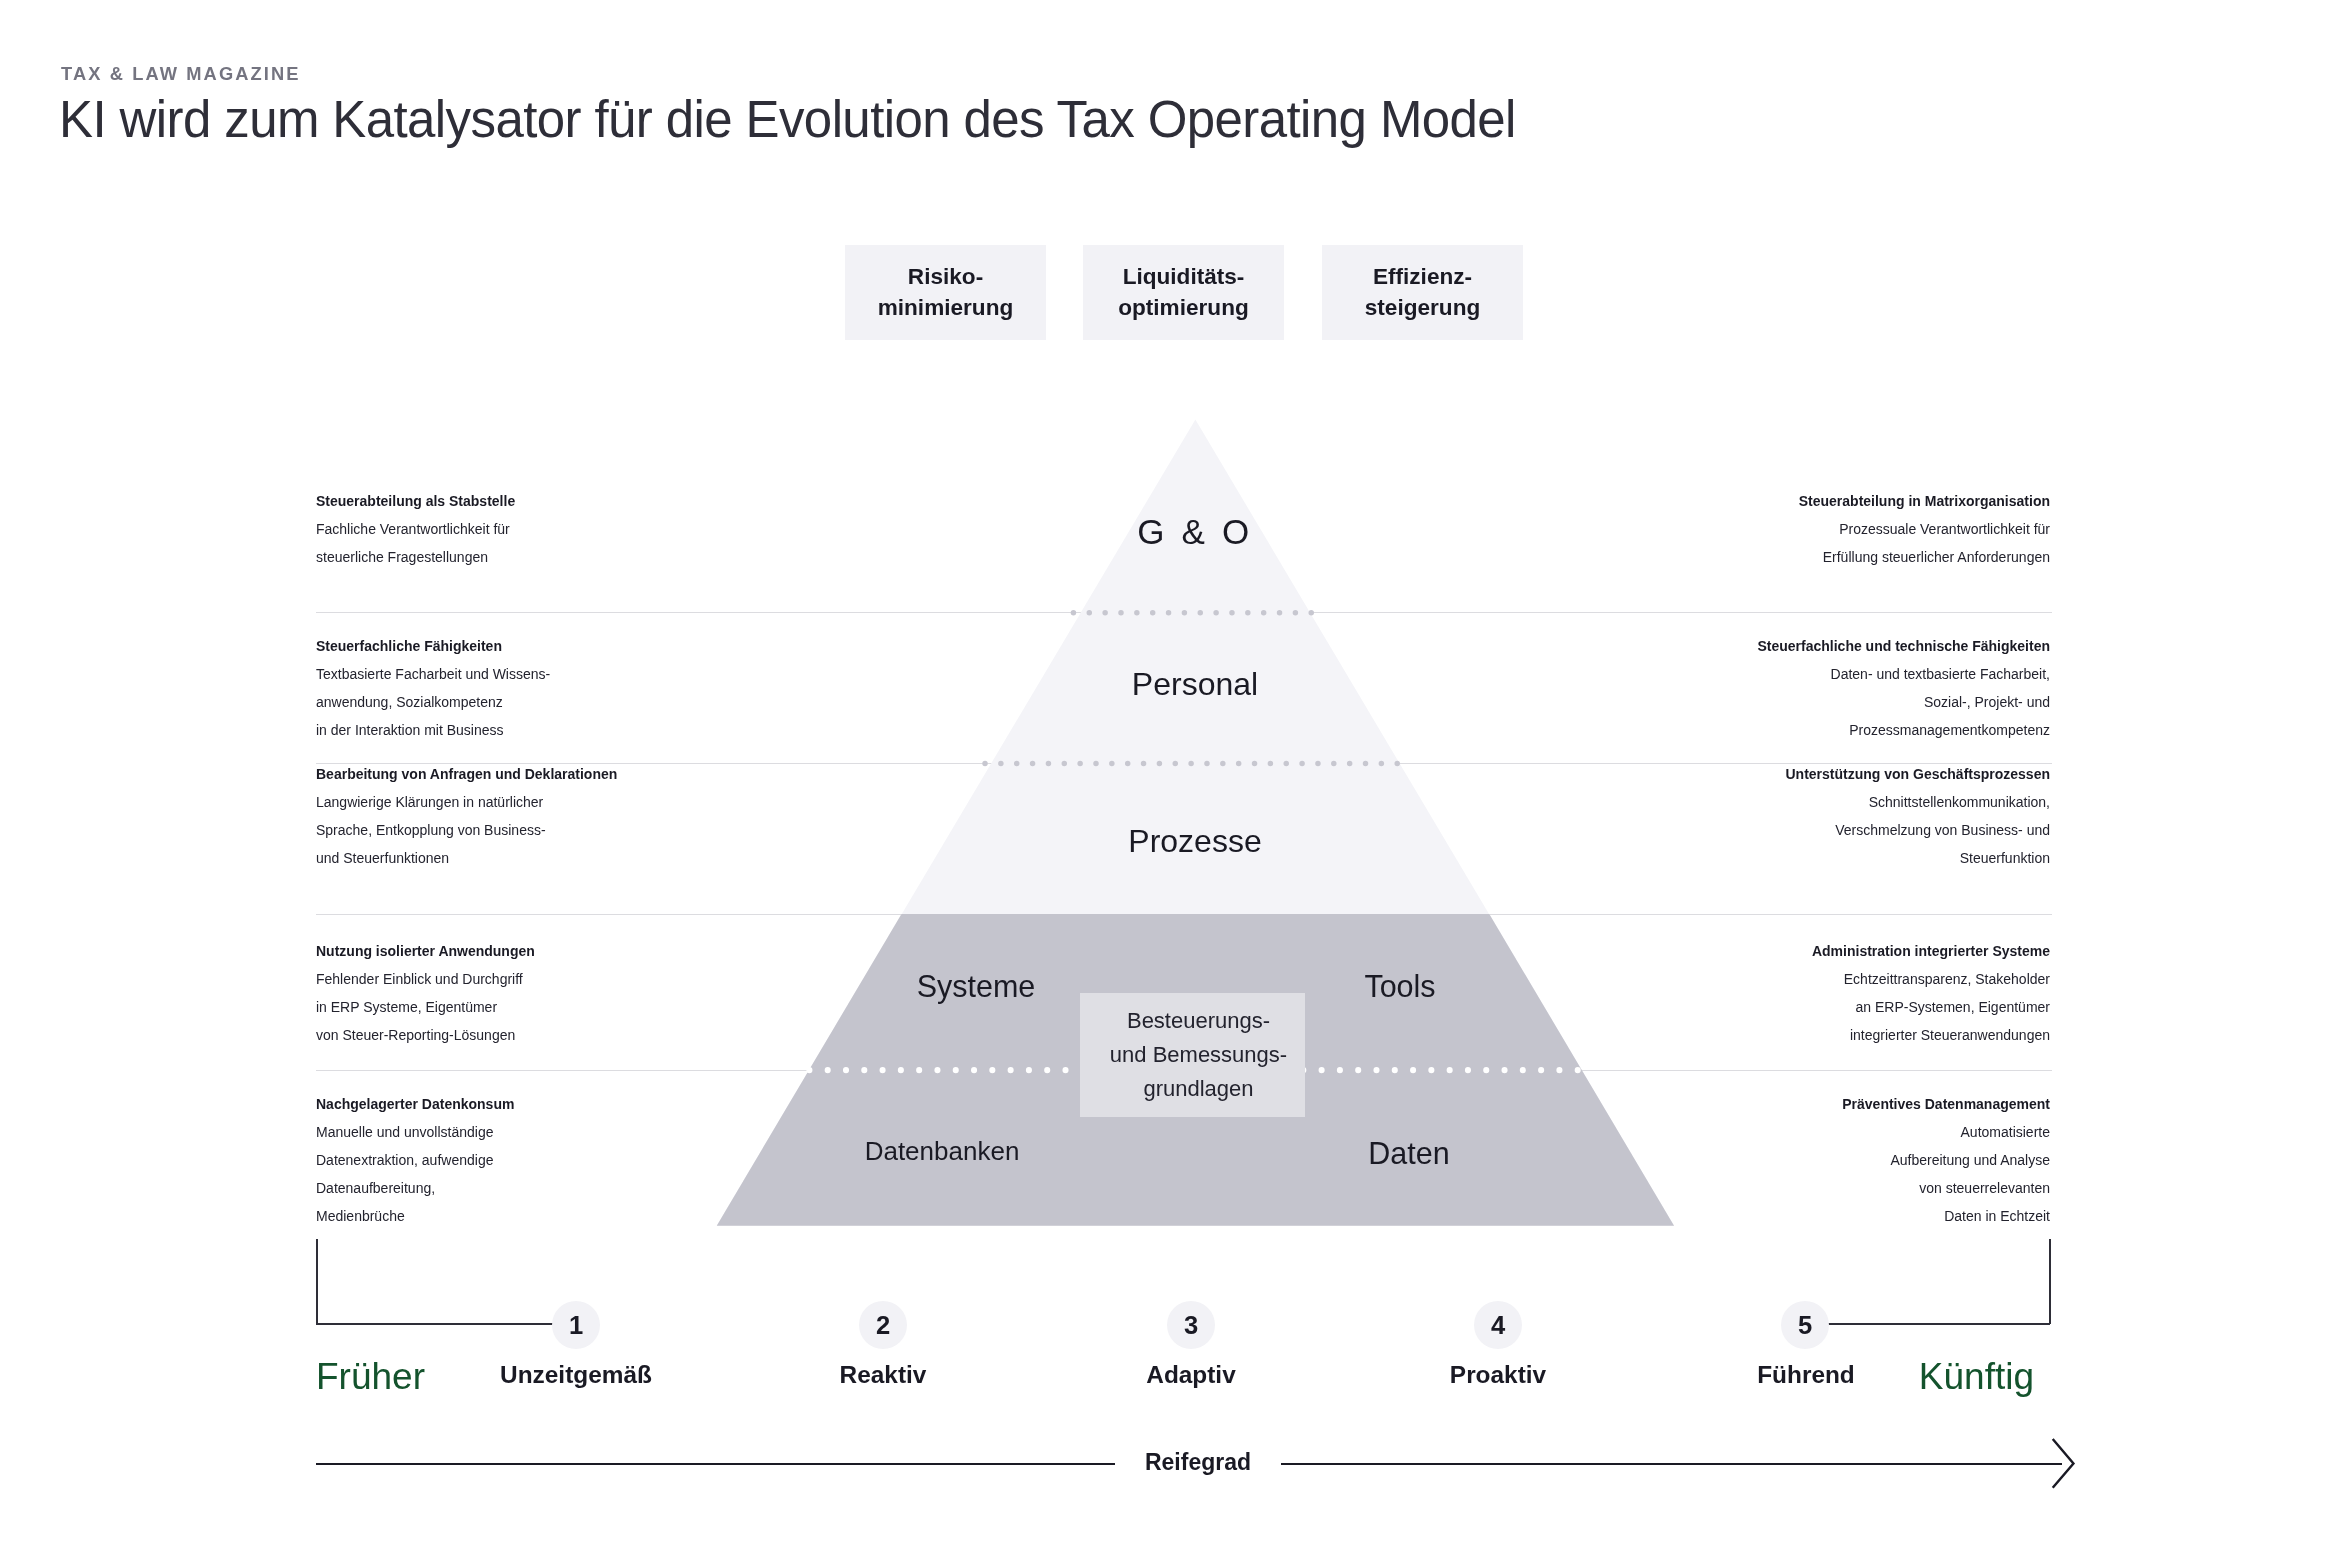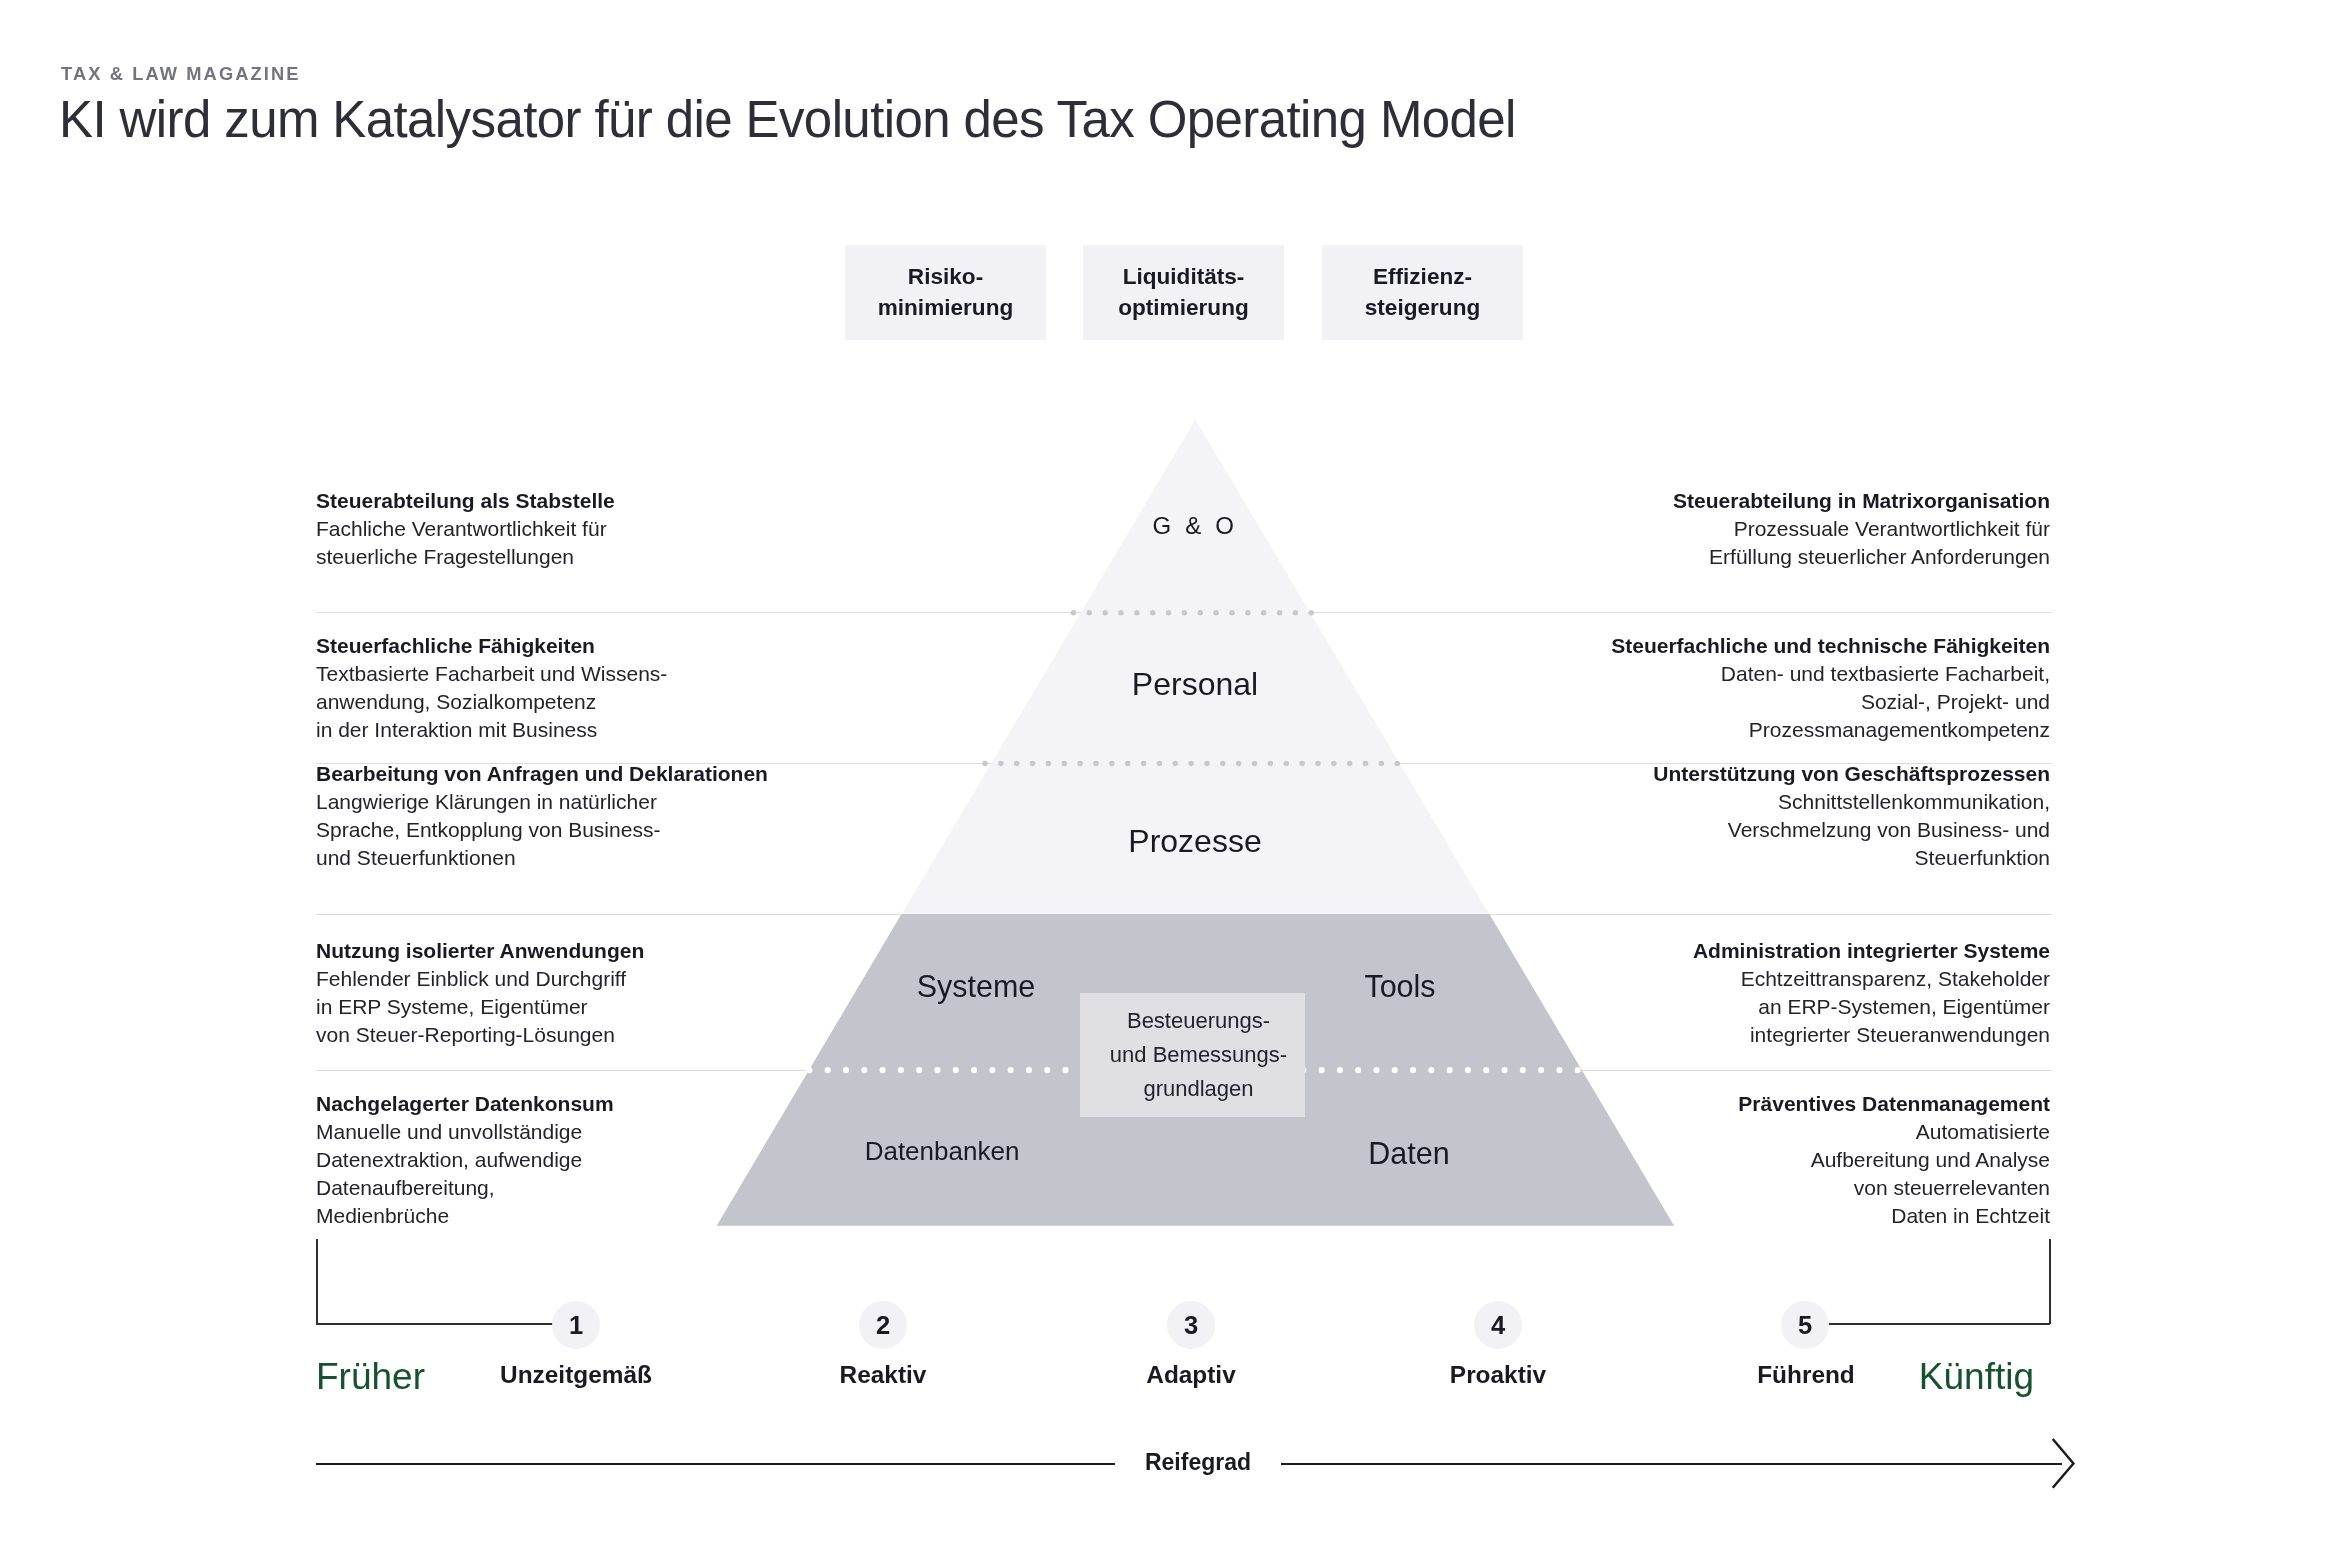--- a/index.html
+++ b/index.html
@@ -41,39 +41,39 @@
     left: 316px; width: 1736px; height: 1.2px; background: #dcdce0;
   }
 
   
   .pyr-svg { left: 0; top: 0; }
 
   
   .pyr-label {
     text-align: center; color: #1a1a24; font-weight: 400;
   }
-  .lvl-go        { left: 1073px; top: 512px;  width: 244px; font-size: 24px; letter-spacing: 3.7px; }
+  .lvl-go        { left: 1073px; top: 512px;  width: 244px; font-size: 35px; letter-spacing: 3.7px; }
   .lvl-personal  { left: 1073px; top: 666px; width: 244px; font-size: 32px; }
   .lvl-prozesse  { left: 1073px; top: 823px; width: 244px; font-size: 32px; }
   .lvl-systeme   { left: 854px; top: 969px; width: 244px; font-size: 30.5px; }
   .lvl-tools     { left: 1278px; top: 969px; width: 244px; font-size: 30.5px; }
   .lvl-datenbanken { left: 805px; top: 1136px; width: 274px; font-size: 26px; }
   .lvl-daten     { left: 1287px; top: 1136px; width: 244px; font-size: 30.5px; }
 
   
   .center-box {
     left: 1080px; top: 993px; width: 213px; height: 124px;
     background: #dfdfe4;
     text-align: center;
     font-size: 22px; line-height: 34px; color: #23232e;
     display: flex; flex-direction: column; justify-content: center; padding-left: 12px;
   }
 
   
-  .side-row { width: 701px; font-size: 21px; line-height: 28px; }
+  .side-row { width: 701px; font-size: 14px; line-height: 28px; }
   .side-row .row-heading { font-weight: 700; color: #1a1a24; }
   .side-row .row-line { font-weight: 400; color: #23232e; }
   .left-col  { left: 316px; text-align: left; }
   .right-col { right: 292px; text-align: right; }
   .row-t1 { top: 487px; }  .row-t2 { top: 632px; }
   .row-t3 { top: 760px; } .row-t4 { top: 937px; }
   .row-t5 { top: 1090px; }
 
   
   .bracket { background: #2e2e38; }

